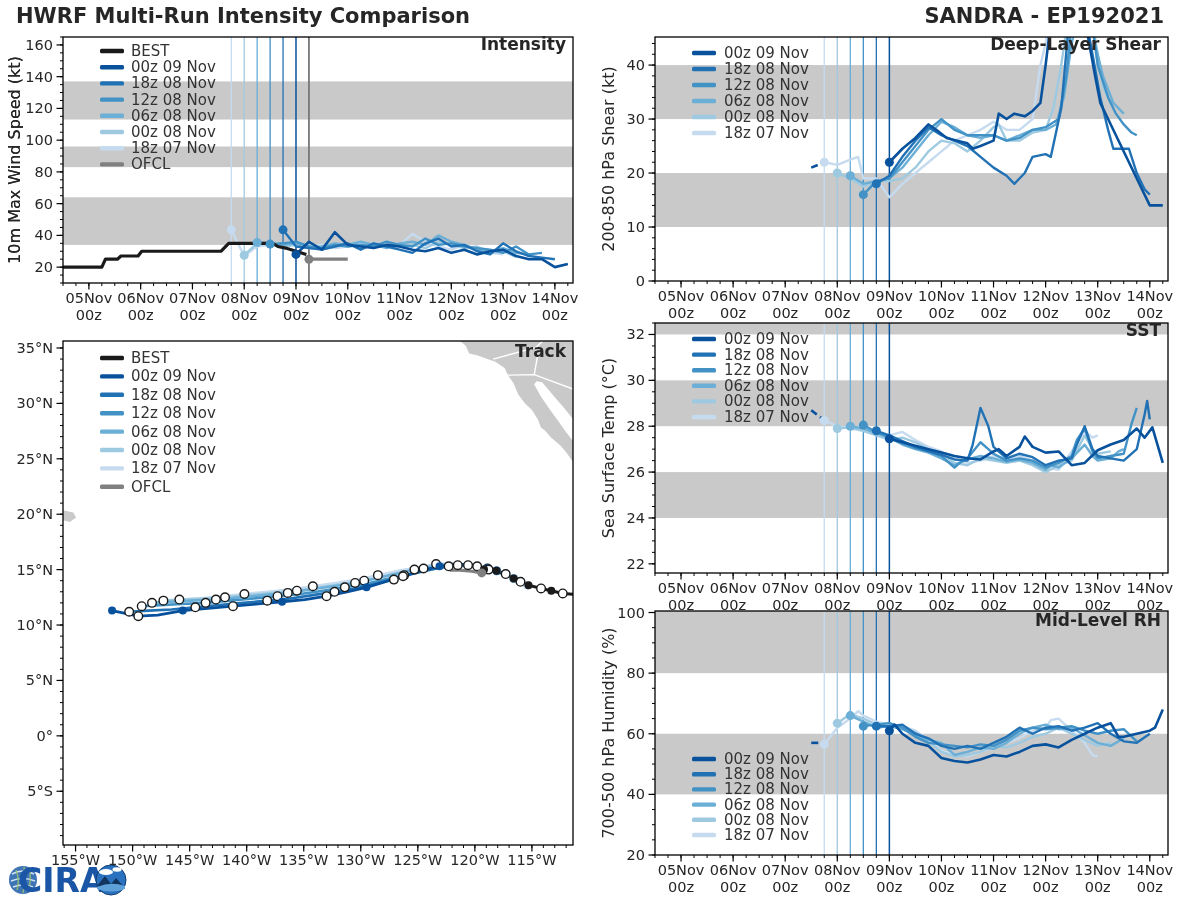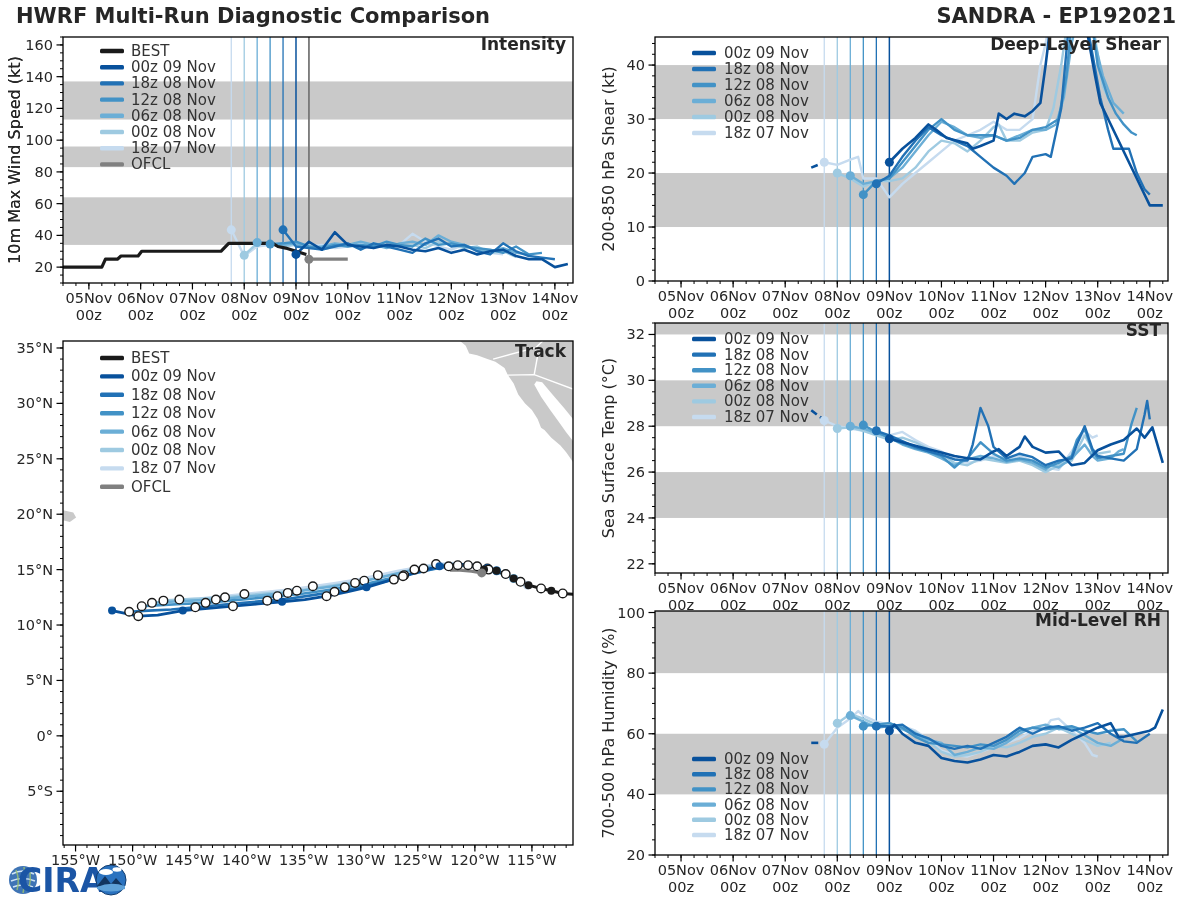--- a/index.html
+++ b/index.html
@@ -1,29 +1,29 @@
 <!DOCTYPE html>
 <html><head>
 <meta charset="utf-8">
 <style>
   html,body{margin:0;padding:0;background:#ffffff;}
   #fig{position:relative;width:1200px;height:900px;background:#fff;
        font-family:"DejaVu Sans","Liberation Sans",sans-serif;overflow:hidden;}
   .hdr{position:absolute;top:4px;font-size:21px;font-weight:bold;color:#262626;white-space:nowrap;}
   #hdrL{left:16px;}
-  #hdrR{right:24px;text-align:right;margin-left:28px;}
+  #hdrR{right:36px;text-align:right;margin-left:28px;}
   svg text{font-family:"DejaVu Sans","Liberation Sans",sans-serif;}
   #logo{position:absolute;left:8px;top:856px;width:150px;height:44px;}
   .ciraTxt{font-size:33px;font-weight:bold;fill:#1b55a5;}
 </style>
 </head>
 <body>
 
 <div id="fig">
-  <div id="hdrL" class="hdr">HWRF Multi-Run Diagnostic Comparison</div>
+  <div id="hdrL" class="hdr">HWRF Multi-Run Intensity Comparison</div>
   <div id="hdrR" class="hdr">SANDRA - EP192021</div>
   <svg id="plot" width="1200" height="900">
       <g>
         <clipPath id="clip-intensity">
           <rect x="63" y="37" width="510" height="246"></rect>
         </clipPath>
         <rect x="63" y="197.2967741935484" width="510" height="47.612903225806434" fill="#c9c9c9"></rect>
         <rect x="63" y="146.50967741935486" width="510" height="20.632258064516094" fill="#c9c9c9"></rect>
         <rect x="63" y="81.43870967741935" width="510" height="38.090322580645164" fill="#c9c9c9"></rect>
         <line x1="231.2741116751269" x2="231.2741116751269" y1="37" y2="283" stroke="#c6dbef" stroke-width="1.3"></line>

